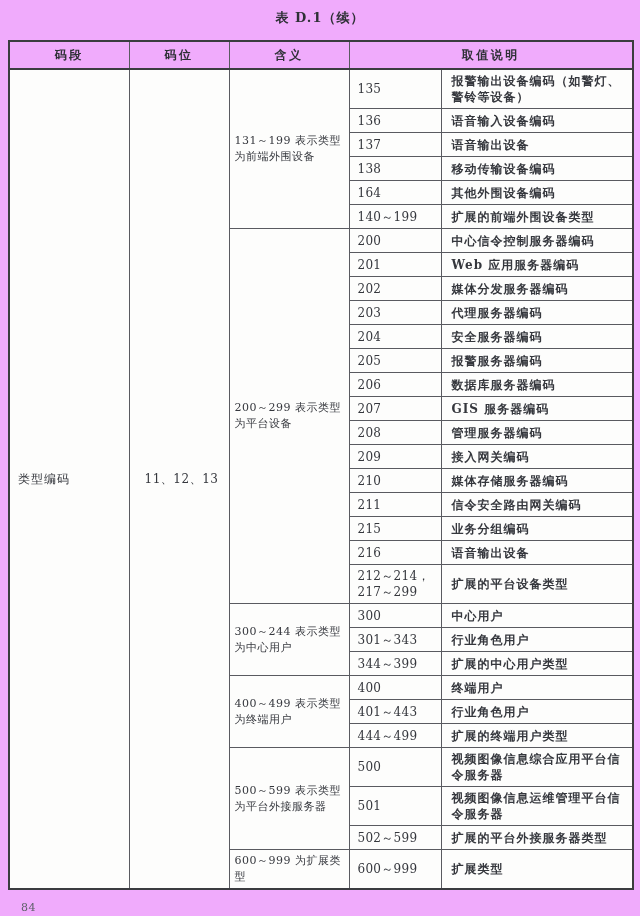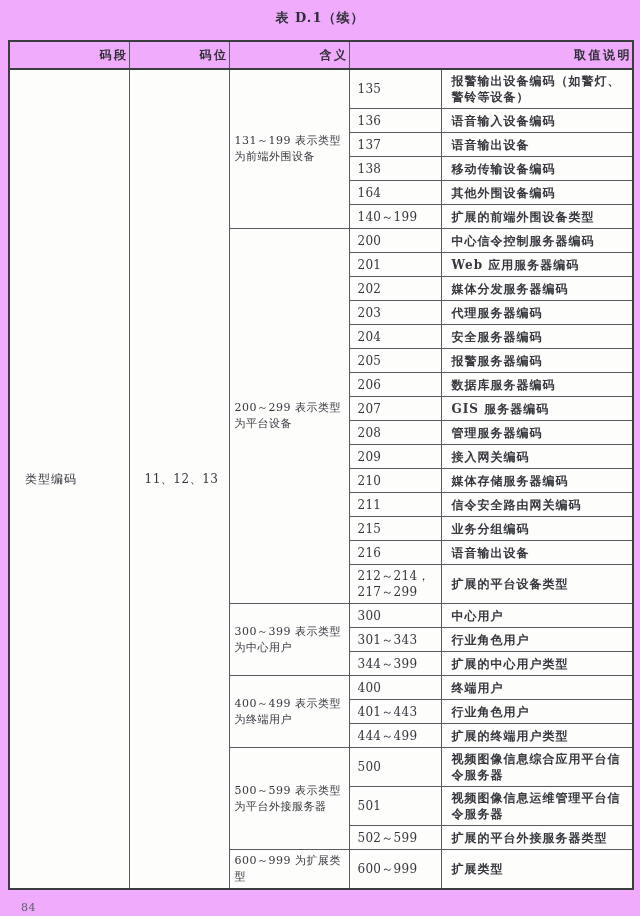--- a/index.html
+++ b/index.html
@@ -14,26 +14,26 @@
     color:#2e3036;
   }
   table.main-table {
     border-collapse:collapse; table-layout:fixed;
     width:624px; margin:13px 0 0 8px;
     border:2px solid #3b3c40;
   }
   th, td { border:1px solid #595a60; overflow:hidden; }
   th {
     height:22px; font-size:12px; font-weight:600; letter-spacing:2.5px;
-    text-align:right; border-bottom:2px solid #3b3c40; color:#2e3036;
+    text-align:center; border-bottom:2px solid #3b3c40; color:#2e3036;
     padding:2px 0;
   }
   tr { height:24px; }
   td { font-size:12px; line-height:16px; vertical-align:middle; background:#fdfdfc; }
-  td.col-segment { padding:3px 4px 3px 15px; letter-spacing:1px; }
+  td.col-segment { padding:3px 4px 3px 8px; letter-spacing:1px; }
   td.col-position { padding:3px 4px 3px 9px; letter-spacing:0.5px;text-align:center; }
   td.col-meaning  { padding:3px 4px 3px 5px; letter-spacing:0.5px; white-space:pre-line; font-size:11px; }
   td.col-code     { padding:3px 4px 3px 8px; letter-spacing:0.3px; }
   td.col-desc     { padding:3px 6px 3px 10px; letter-spacing:1px;font-weight:bold; }
   .page-number {
     position:absolute; left:21px; bottom:2px;
     font-size:11px; color:#5d6069; letter-spacing:0.5px;margin-top:8px;
   }
 </style>
 </head>
@@ -144,21 +144,21 @@
         <tr>
           <td class="col-code">216</td>
           <td class="col-desc">语音输出设备</td>
         </tr>
         <tr>
           <td class="col-code">212～214，
 217～299</td>
           <td class="col-desc">扩展的平台设备类型</td>
         </tr>
         <tr>
-          <td class="col-meaning" rowspan="3">300～399 表示类型
+          <td class="col-meaning" rowspan="3">300～244 表示类型
 为中心用户</td>
           <td class="col-code">300</td>
           <td class="col-desc">中心用户</td>
         </tr>
         <tr>
           <td class="col-code">301～343</td>
           <td class="col-desc">行业角色用户</td>
         </tr>
         <tr>
           <td class="col-code">344～399</td>

